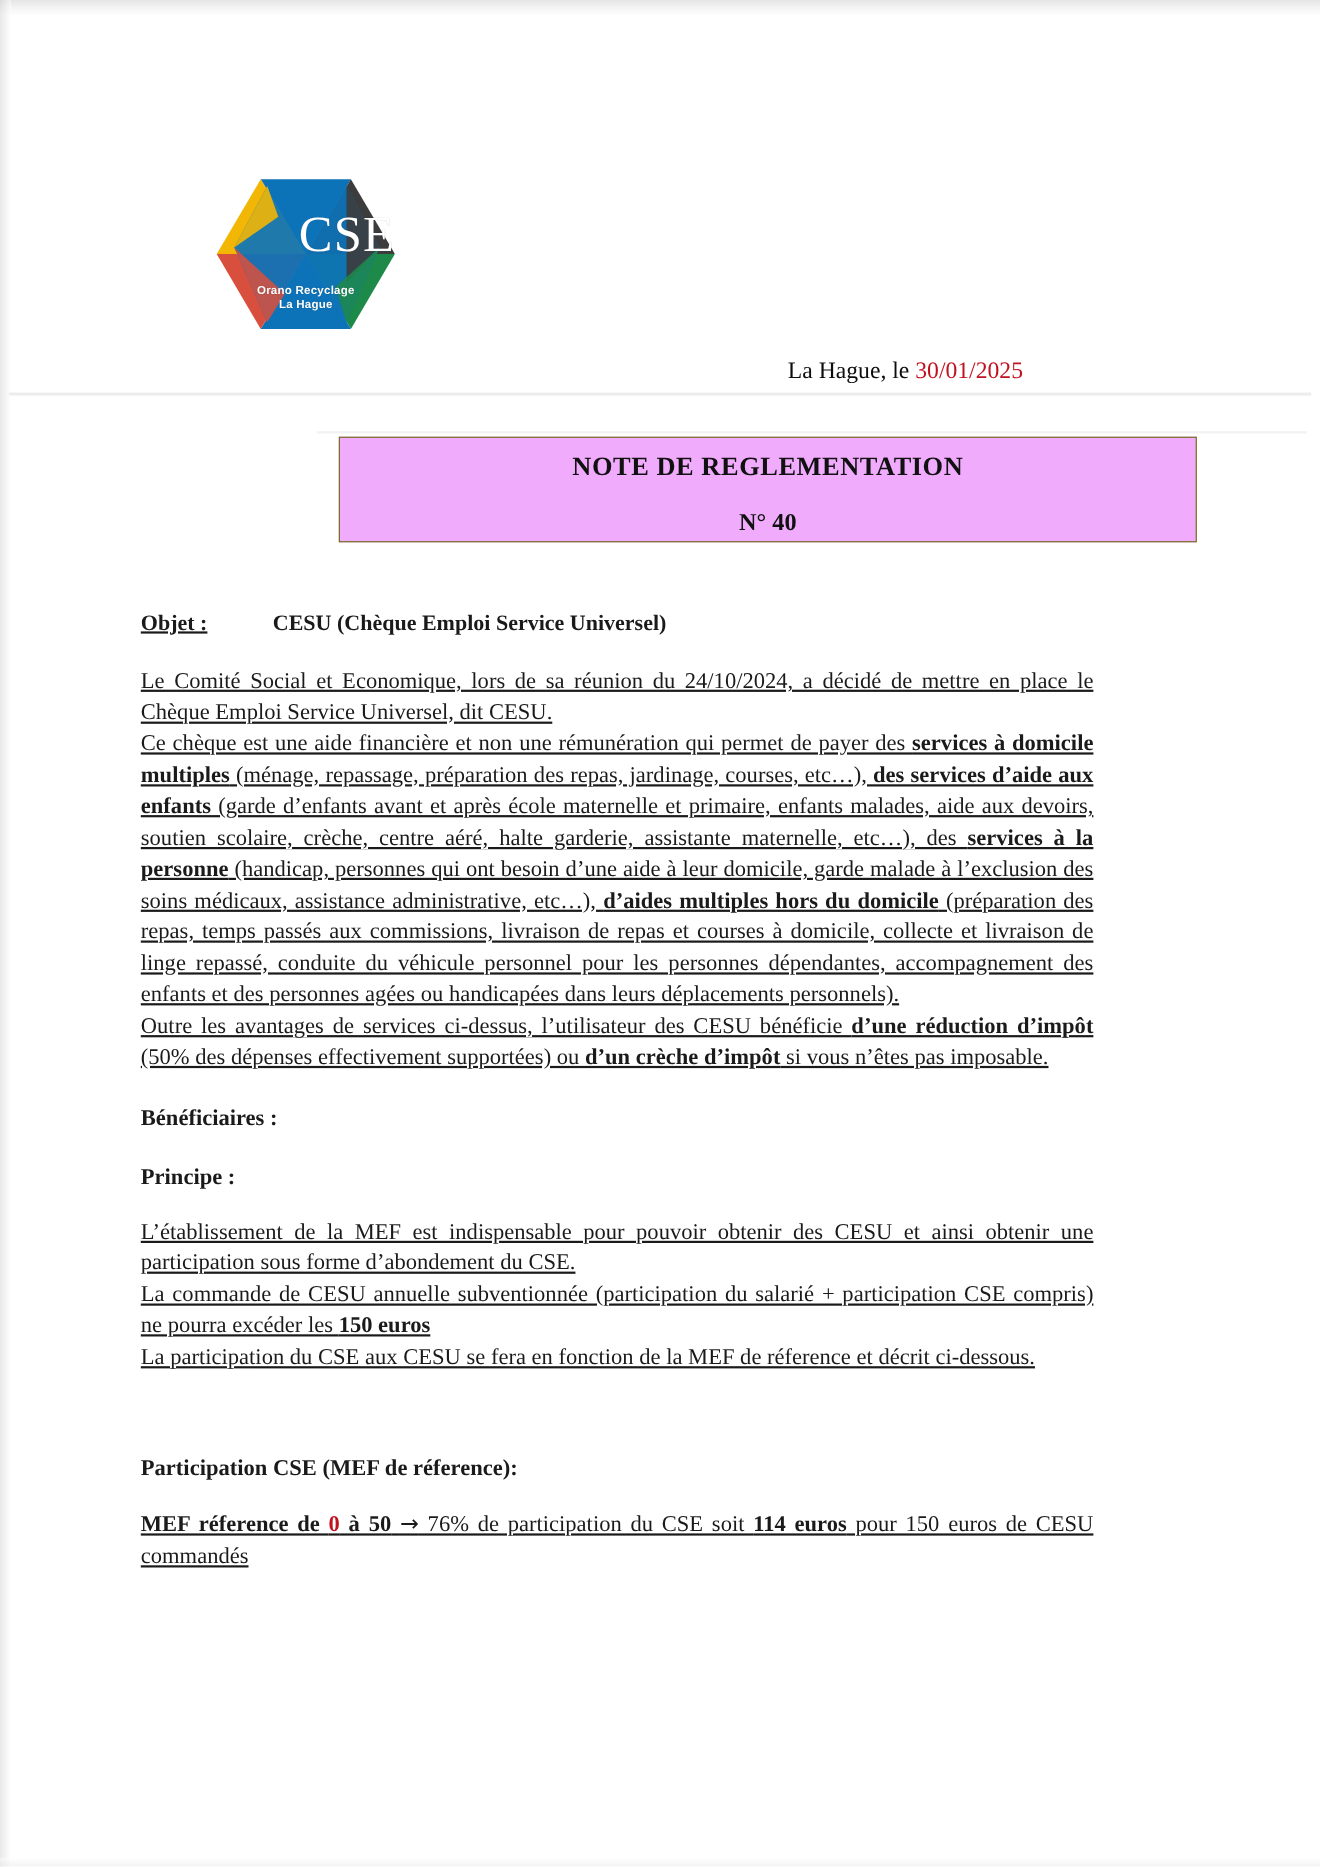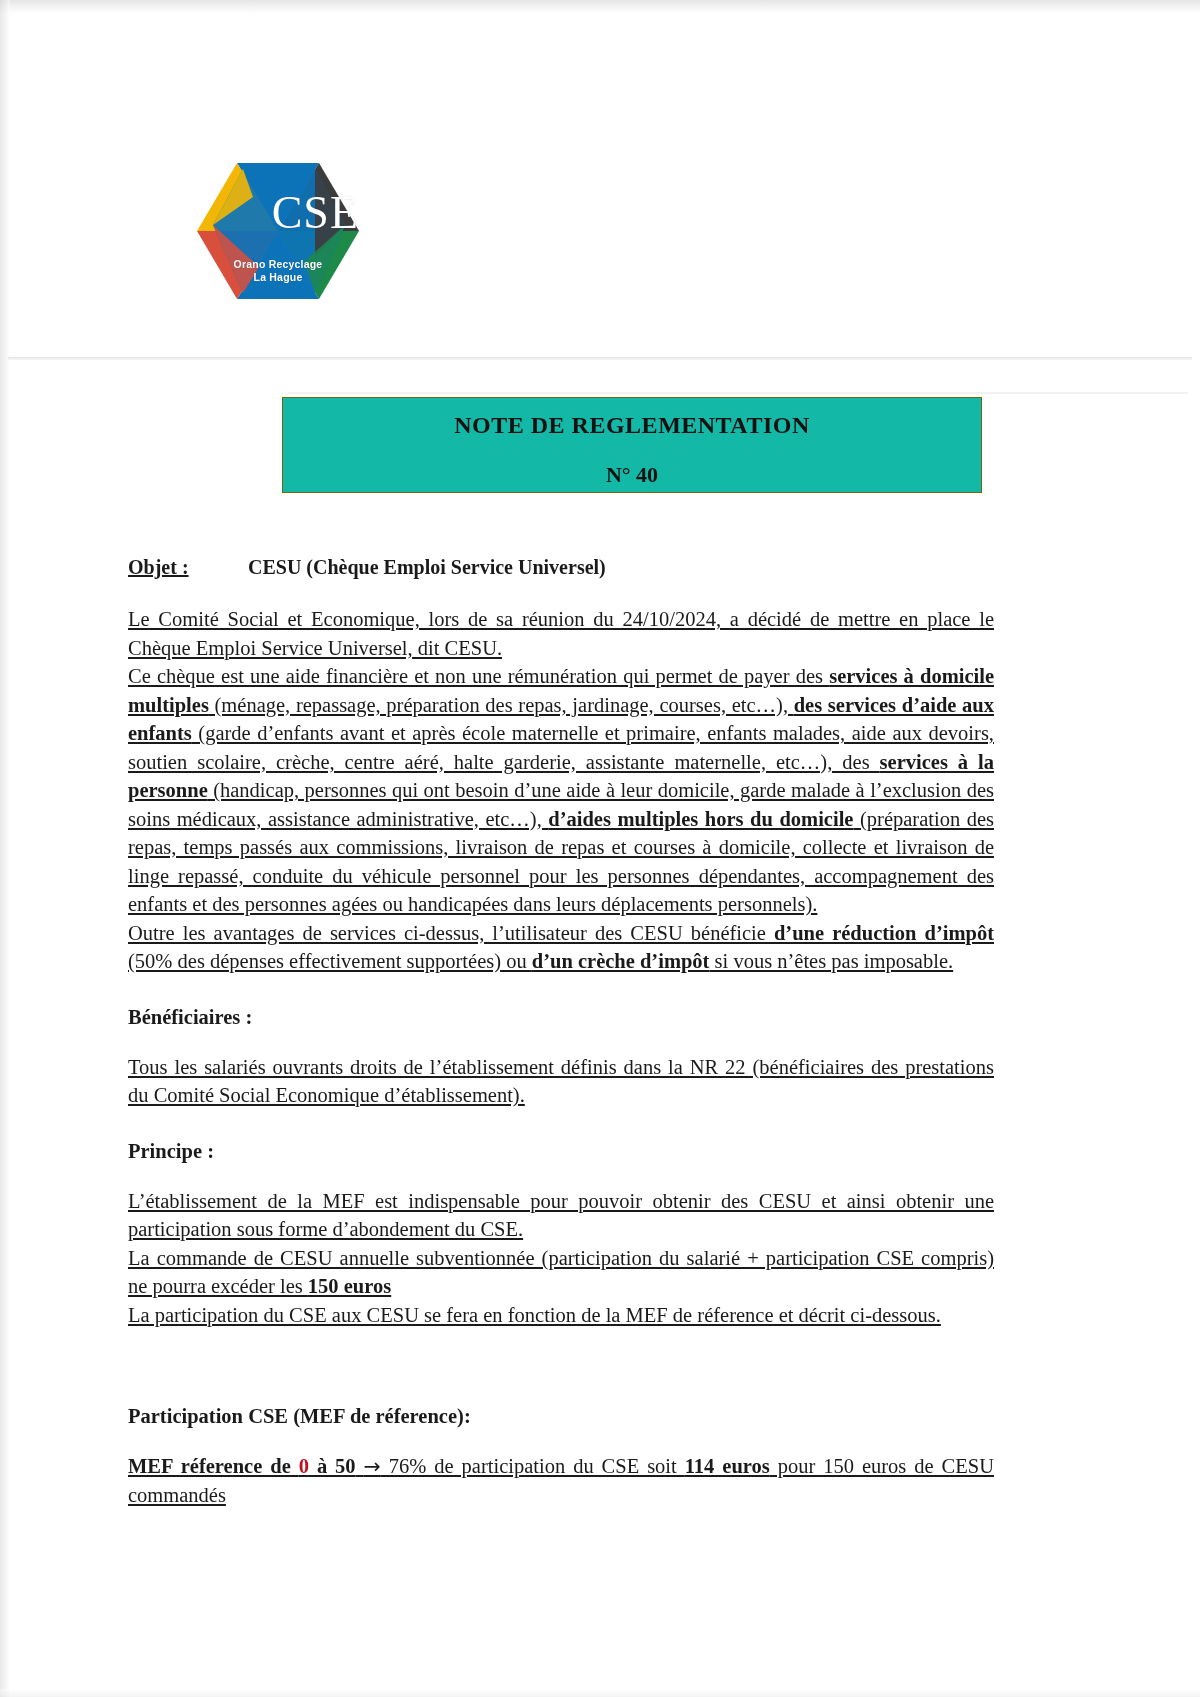--- a/index.html
+++ b/index.html
@@ -106,25 +106,25 @@
     width: 930px;
     text-align: right;
     font-size: 21.5px;
     color: #0d0d0d;
   }
   .date-value { color: #c1121f; }
 
   
   .title-box {
     position: absolute;
-    left: 282px;
+    left: 308px;
     top: 397px;
-    width: 700px;
+    width: 780px;
     height: 96px;
-    background: #14b8a6;
+    background: #f0abfc;
     border: 1.5px solid #6d6a0b;
     box-sizing: border-box;
   }
   .title-box .t1,
   .title-box .t2 {
     text-align: center;
     font-weight: 700;
     color: #111111;
   }
   .title-box .t1 {
@@ -202,20 +202,23 @@
         <polygon points="148,68 118,136 108,104" fill="#1e8a4a" opacity="0.85"></polygon>
         <polygon points="16,68 46,12 56,40" fill="#f2b705" opacity="0.9"></polygon>
         <polygon points="16,68 46,136 62,110" fill="#d94f3d" opacity="0.85"></polygon>
       </g>
     </svg>
     <div class="logo-text-main">CSE</div>
     <div class="logo-sub l1">Orano Recyclage</div>
     <div class="logo-sub l2">La Hague</div>
   </div>
 
+  <div class="date-line">
+    <span>La Hague, le </span><span class="date-value">30/01/2025</span>
+  </div>
 
   <div class="scan-line-mid"></div>
   <div class="scan-line-mid2"></div>
 
   <div class="title-box">
     <div class="t1">NOTE DE REGLEMENTATION</div>
     <div class="t2">N° 40</div>
   </div>
 
   <div class="body-area">
@@ -226,21 +229,20 @@
     </div>
 
     <p class="para"><span>Le Comité Social et Economique, lors de sa réunion du 24/10/2024, a décidé de mettre en place le Chèque Emploi Service Universel, dit CESU.</span></p>
 
     <p class="para"><span>Ce chèque est une aide financière et non une rémunération qui permet de payer des </span><b>services à domicile multiples</b><span> (ménage, repassage, préparation des repas, jardinage, courses, etc…), </span><b>des services d’aide aux enfants</b><span> (garde d’enfants avant et après école maternelle et primaire, enfants malades, aide aux devoirs, soutien scolaire, crèche, centre aéré, halte garderie, assistante maternelle, etc…), des </span><b>services à la personne</b><span> (handicap, personnes qui ont besoin d’une aide à leur domicile, garde malade à l’exclusion des soins médicaux, assistance administrative, etc…), </span><b>d’aides multiples hors du domicile</b><span> (préparation des repas, temps passés aux commissions, livraison de repas et courses à domicile, collecte et livraison de linge repassé, conduite du véhicule personnel pour les personnes dépendantes, accompagnement des enfants et des personnes agées ou handicapées dans leurs déplacements personnels).</span></p>
 
     <p class="para"><span>Outre les avantages de services ci-dessus, l’utilisateur des CESU bénéficie </span><b>d’une réduction d’impôt</b><span> (50% des dépenses effectivement supportées) ou </span><b>d’un crèche d’impôt</b><span> si vous n’êtes pas imposable.</span></p>
 
     <div class="sec-head">Bénéficiaires :</div>
 
-    <p class="para"><span>Tous les salariés ouvrants droits de l’établissement définis dans la NR 22 (bénéficiaires des prestations du Comité Social Economique d’établissement).</span></p>
 
     <div class="sec-head">Principe :</div>
 
     <p class="para"><span>L’établissement de la MEF est indispensable pour pouvoir obtenir des CESU et ainsi obtenir une participation sous forme d’abondement du CSE.</span></p>
 
     <p class="para"><span>La commande de CESU annuelle subventionnée (participation du salarié + participation CSE compris) ne pourra excéder les </span><b>150 euros</b></p>
 
     <p class="para last-left"><span>La participation du CSE aux CESU se fera en fonction de la MEF de réference et décrit ci-dessous.</span></p>
 
     <div class="gap-md"></div>

